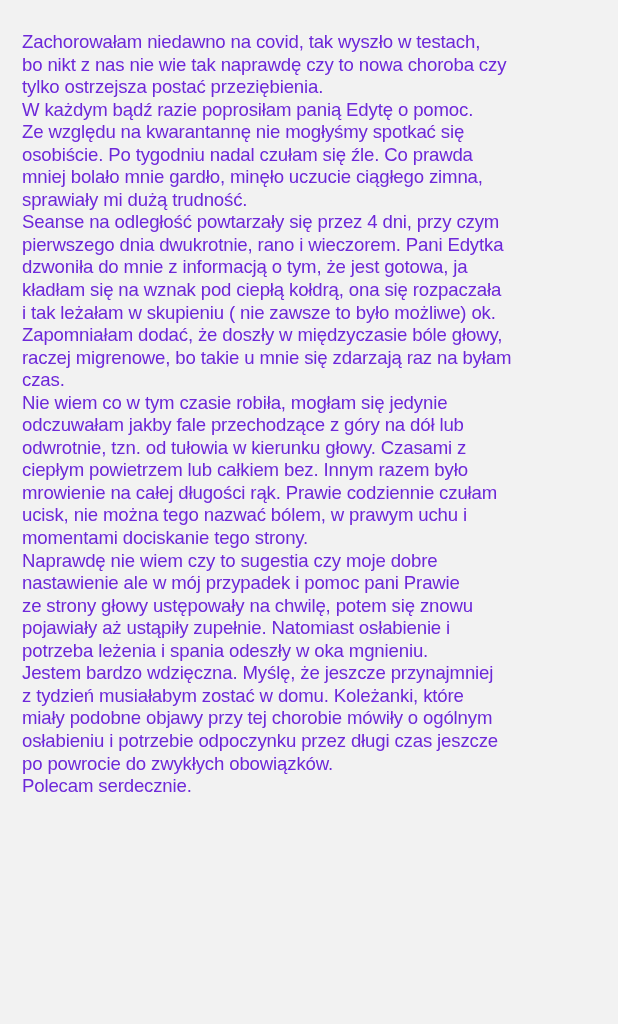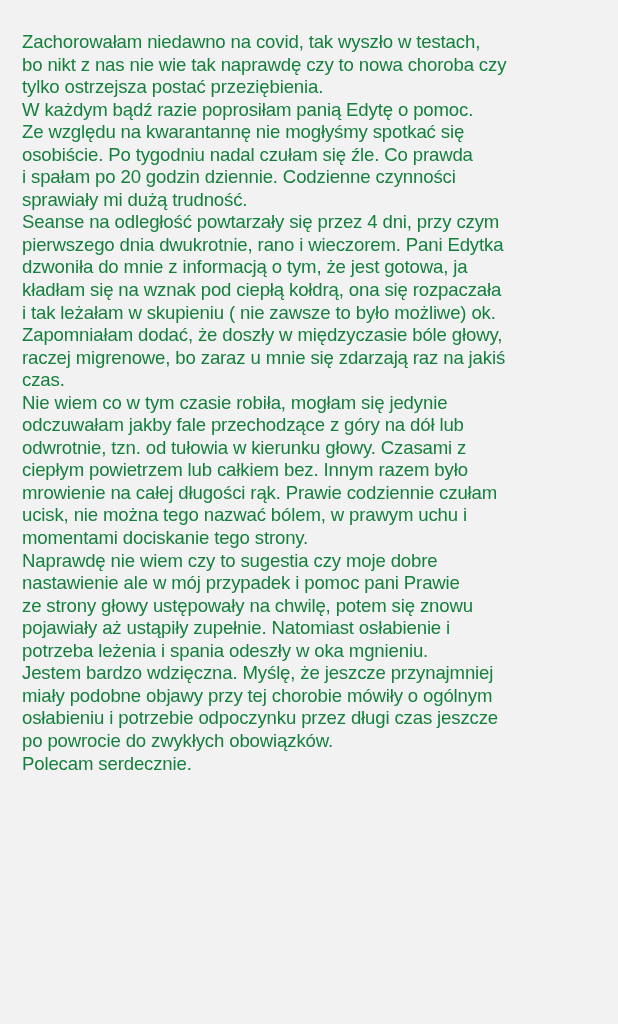--- a/index.html
+++ b/index.html
@@ -26,47 +26,48 @@
   }
   .line {
     display: block;
     white-space: nowrap;
     height: 22.55px;
   }
 </style>
 </head>
 <body style="background: rgb(242, 242, 242);">
 
-<div class="doc" id="doc" style="color: #15803d;">
+<div class="doc" id="doc" style="color: #6d28d9;">
     <span class="line">Zachorowałam niedawno na covid, tak wyszło w testach,</span>
     <span class="line">bo nikt z nas nie wie tak naprawdę czy to nowa choroba czy</span>
     <span class="line">tylko ostrzejsza postać przeziębienia.</span>
     <span class="line">W każdym bądź razie poprosiłam panią Edytę o pomoc.</span>
     <span class="line">Ze względu na kwarantannę nie mogłyśmy spotkać się</span>
     <span class="line">osobiście. Po tygodniu nadal czułam się źle. Co prawda</span>
-    <span class="line">i spałam po 20 godzin dziennie. Codzienne czynności</span>
+    <span class="line">mniej bolało mnie gardło, minęło uczucie ciągłego zimna,</span>
     <span class="line">sprawiały mi dużą trudność.</span>
     <span class="line">Seanse na odległość powtarzały się przez 4 dni, przy czym</span>
     <span class="line">pierwszego dnia dwukrotnie, rano i wieczorem. Pani Edytka</span>
     <span class="line">dzwoniła do mnie z informacją o tym, że jest gotowa, ja</span>
     <span class="line">kładłam się na wznak pod ciepłą kołdrą, ona się rozpaczała</span>
     <span class="line">i tak leżałam w skupieniu ( nie zawsze to było możliwe) ok.</span>
     <span class="line">Zapomniałam dodać, że doszły w międzyczasie bóle głowy,</span>
-    <span class="line">raczej migrenowe, bo zaraz u mnie się zdarzają raz na jakiś</span>
+    <span class="line">raczej migrenowe, bo takie u mnie się zdarzają raz na byłam</span>
     <span class="line">czas.</span>
     <span class="line">Nie wiem co w tym czasie robiła, mogłam się jedynie</span>
     <span class="line">odczuwałam jakby fale przechodzące z góry na dół lub</span>
     <span class="line">odwrotnie, tzn. od tułowia w kierunku głowy. Czasami z</span>
     <span class="line">ciepłym powietrzem lub całkiem bez. Innym razem było</span>
     <span class="line">mrowienie na całej długości rąk. Prawie codziennie czułam</span>
     <span class="line">ucisk, nie można tego nazwać bólem, w prawym uchu i</span>
     <span class="line">momentami dociskanie tego strony.</span>
     <span class="line">Naprawdę nie wiem czy to sugestia czy moje dobre</span>
     <span class="line">nastawienie ale w mój przypadek i pomoc pani Prawie</span>
     <span class="line">ze strony głowy ustępowały na chwilę, potem się znowu</span>
     <span class="line">pojawiały aż ustąpiły zupełnie. Natomiast osłabienie i</span>
     <span class="line">potrzeba leżenia i spania odeszły w oka mgnieniu.</span>
     <span class="line">Jestem bardzo wdzięczna. Myślę, że jeszcze przynajmniej</span>
+    <span class="line">z tydzień musiałabym zostać w domu. Koleżanki, które</span>
     <span class="line">miały podobne objawy przy tej chorobie mówiły o ogólnym</span>
     <span class="line">osłabieniu i potrzebie odpoczynku przez długi czas jeszcze</span>
     <span class="line">po powrocie do zwykłych obowiązków.</span>
     <span class="line">Polecam serdecznie.</span>
   </div>
 
 </body></html>

